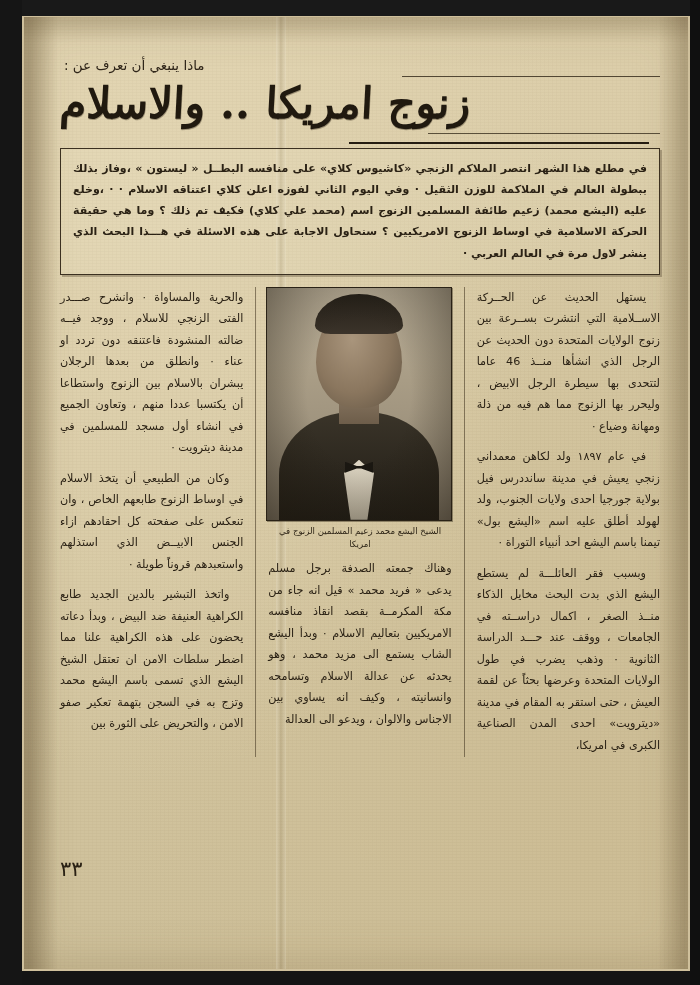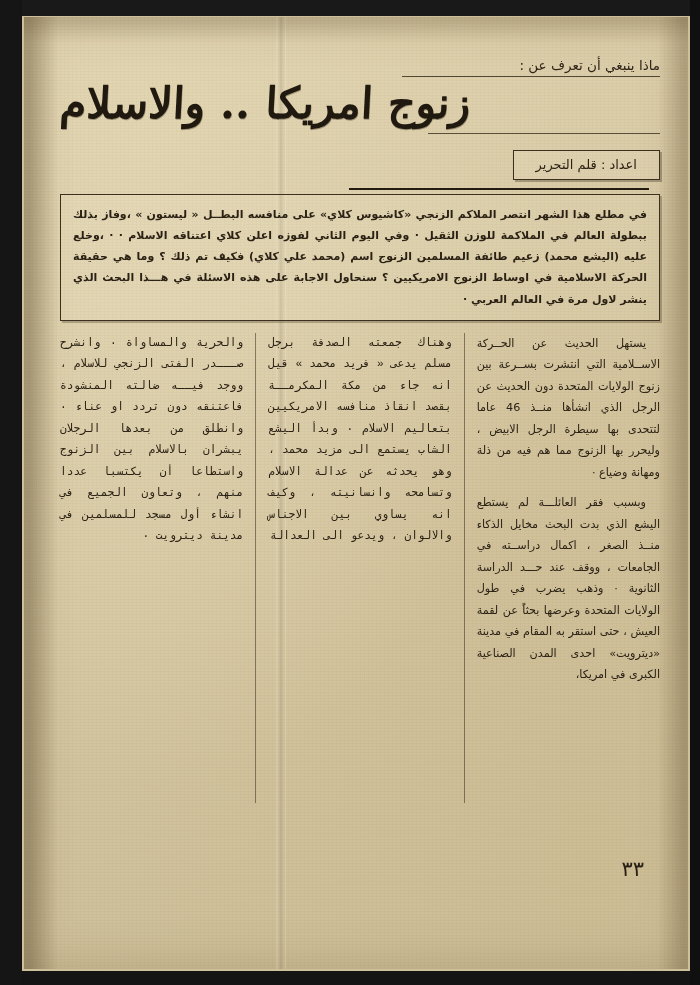--- a/index.html
+++ b/index.html
@@ -67,21 +67,21 @@
   .content {
     position: absolute;
     left: 36px;
     top: 40px;
     width: 600px;
     height: 870px;
   }
 
   
   .kicker {
-    text-align: right;
+    text-align: left;
     direction: rtl;
     font-size: 13.5px;
     letter-spacing: .4px;
     color: #2e2418;
     padding-left: 4px;
     margin-bottom: 3px;
     font-family: "DejaVu Sans", sans-serif;
   }
   .title-rule {
     height: 0;
@@ -173,21 +173,21 @@
     position: relative;
   }
   .col-right { padding-left: 12px; }
   .col-mid   { padding: 0 12px; }
   .col-left  { padding-right: 12px; }
   .col-sep {
     width: 0;
     border-right: 1px solid rgba(60,48,28,.55);
   }
   .col p { margin: 0 0 9px 0; text-indent: 14px; }
-  .col p.no-indent { text-indent: 0; font-family: Liberation Mono, monospace; }
+  .col p.no-indent { text-indent: 0; }
 
   
   .photo-block { margin-bottom: 8px; }
   .photo {
     width: 100%;
     height: 232px;
     border: 1.2px solid #2a2216;
     background:
       radial-gradient(ellipse at 50% 30%, #8e8272 0%, #5f564a 45%, #3b352c 100%);
     position: relative;
@@ -255,23 +255,23 @@
     font-size: 8.6px;
     line-height: 1.5;
     margin-top: 4px;
     color: #2e2517;
     letter-spacing: .05px;
   }
 
   
   .folio {
     position: absolute;
-    left: 0; right: 16px;
+    left: 0; right: 8px;
     bottom: 46px;
-    text-align: right;
+    text-align: left;
     font-family: "DejaVu Serif", serif;
     font-size: 21px;
     letter-spacing: 2px;
     color: #2a2114;
   }
   .fold-crease {
     position: absolute;
     top: 0; bottom: 0;
     left: 252px;
     width: 10px;
@@ -292,46 +292,59 @@
 
     <div class="content">
 
       <div>
         <div class="kicker">ماذا ينبغي أن تعرف عن :</div>
         <div class="title-rule"></div>
         <h1 class="headline">زنوج امريكا .. والاسلام</h1>
         <div class="headline-rule"></div>
       </div>
 
-      <div class="byline-wrap">
-        <div class="byline-box">اعداد : قلم التحرير</div>
-      </div>
 
       <div class="lead-wrap">
         <div class="lead-rule-top"></div>
         <div class="lead">في مطلع هذا الشهر انتصر الملاكم الزنجي «كاشيوس كلاي» على منافسه البطــل « ليستون » ،وفاز بذلك ببطولة العالم في الملاكمة للوزن الثقيل · وفي اليوم الثاني لفوزه اعلن كلاي اعتناقه الاسلام · · ،وخلع عليه (اليشع محمد) زعيم طائفة المسلمين الزنوج اسم (محمد علي كلاي) فكيف تم ذلك ؟ وما هي حقيقة الحركة الاسلامية في اوساط الزنوج الامريكيين ؟ سنحاول الاجابة على هذه الاسئلة في هـــذا البحث الذي ينشر لاول مرة في العالم العربي ·</div>
       </div>
 
       <div class="columns">
 
         <div class="col col-right">
           <p>يستهل الحديث عن الحــركة الاســلامية التي انتشرت بســرعة بين زنوج الولايات المتحدة دون الحديث عن الرجل الذي انشأها منــذ 46 عاما لتتحدى بها سيطرة الرجل الابيض ، وليحرر بها الزنوج مما هم فيه من ذلة ومهانة وضياع ·</p>
+          <p>في عام ١٨٩٧ ولد لكاهن معمداني زنجي يعيش في مدينة سانددرس فيل بولاية جورجيا احدى ولايات الجنوب، ولد لهولد أطلق عليه اسم «اليشع بول» تيمنا باسم اليشع احد أنبياء التوراة ·</p>
           <p>وبسبب فقر العائلـــة لم يستطع اليشع الذي بدت البحث مخايل الذكاء منــذ الصغر ، اكمال دراســته في الجامعات ، ووقف عند حـــد الدراسة الثانوية · وذهب يضرب في طول الولايات المتحدة وعرضها بحثاً عن لقمة العيش ، حتى استقر به المقام في مدينة «ديترويت» احدى المدن الصناعية الكبرى في امريكا،</p>
         </div>
 
         <div class="col-sep"></div>
 
         <div class="col col-mid">
+          <div class="photo-block">
+            <div class="photo">
+              <div class="portrait-bg"></div>
+              <div class="portrait-suit"></div>
+              <div class="portrait-shirt"></div>
+              <div class="portrait-bowtie"></div>
+              <div class="portrait-neck"></div>
+              <div class="portrait-head"></div>
+              <div class="portrait-hair"></div>
+              <div class="photo-vignette"></div>
+            </div>
+            <div class="caption">الشيخ اليشع محمد زعيم المسلمين الزنوج في امريكا</div>
+          </div>
           <p class="no-indent">وهناك جمعته الصدفة برجل مسلم يدعى « فريد محمد » قيل انه جاء من مكة المكرمــة بقصد انقاذ منافسه الامريكيين بتعاليم الاسلام · وبدأ اليشع الشاب يستمع الى مزيد محمد ، وهو يحدثه عن عدالة الاسلام وتسامحه وانسانيته ، وكيف انه يساوي بين الاجناس والالوان ، ويدعو الى العدالة</p>
         </div>
 
         <div class="col-sep"></div>
 
         <div class="col col-left">
           <p class="no-indent">والحرية والمساواة · وانشرح صـــدر الفتى الزنجي للاسلام ، ووجد فيــه ضالته المنشودة فاعتنقه دون تردد او عناء · وانطلق من بعدها الرجلان يبشران بالاسلام بين الزنوج واستطاعا أن يكتسبا عددا منهم ، وتعاون الجميع في انشاء أول مسجد للمسلمين في مدينة ديترويت ·</p>
+          <p>وكان من الطبيعي أن يتخذ الاسلام في اوساط الزنوج طابعهم الخاص ، وان تنعكس على صفحته كل احقادهم ازاء الجنس الابيــض الذي استذلهم واستعبدهم قروناً طويلة ·</p>
+          <p>واتخذ التبشير بالدين الجديد طابع الكراهية العنيفة ضد البيض ، وبدأ دعاته يحضون على هذه الكراهية علنا مما اضطر سلطات الامن ان تعتقل الشيخ اليشع الذي تسمى باسم اليشع محمد وتزج به في السجن بتهمة تعكير صفو الامن ، والتحريض على الثورة بين</p>
         </div>
 
       </div>
 
       <div class="folio">٣٣</div>
     </div>
   </div>
 </div>
 
 </body></html>

